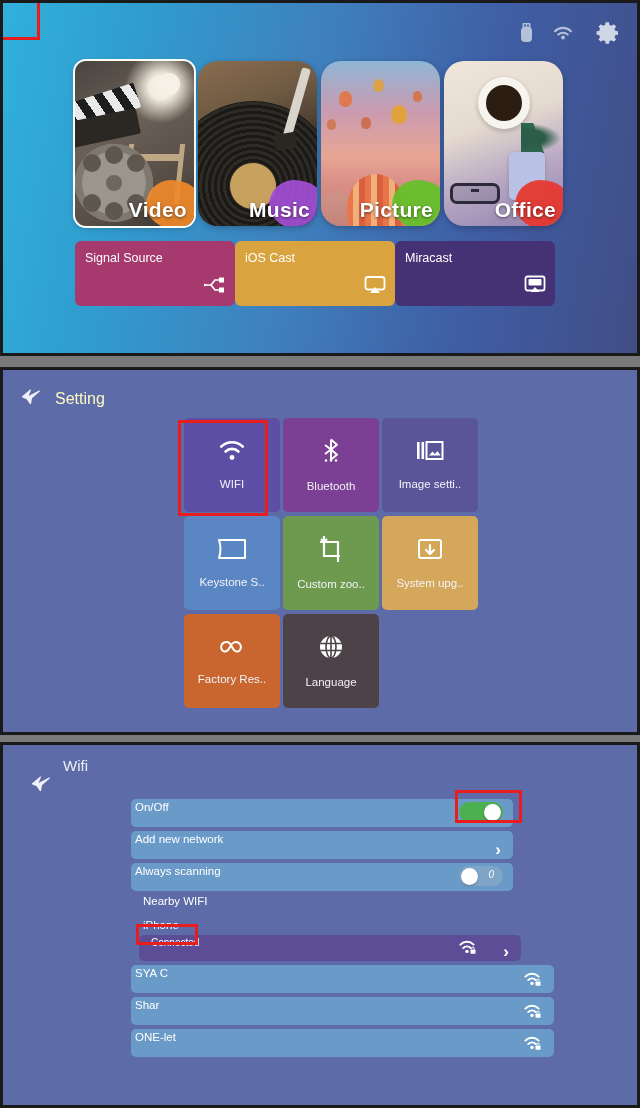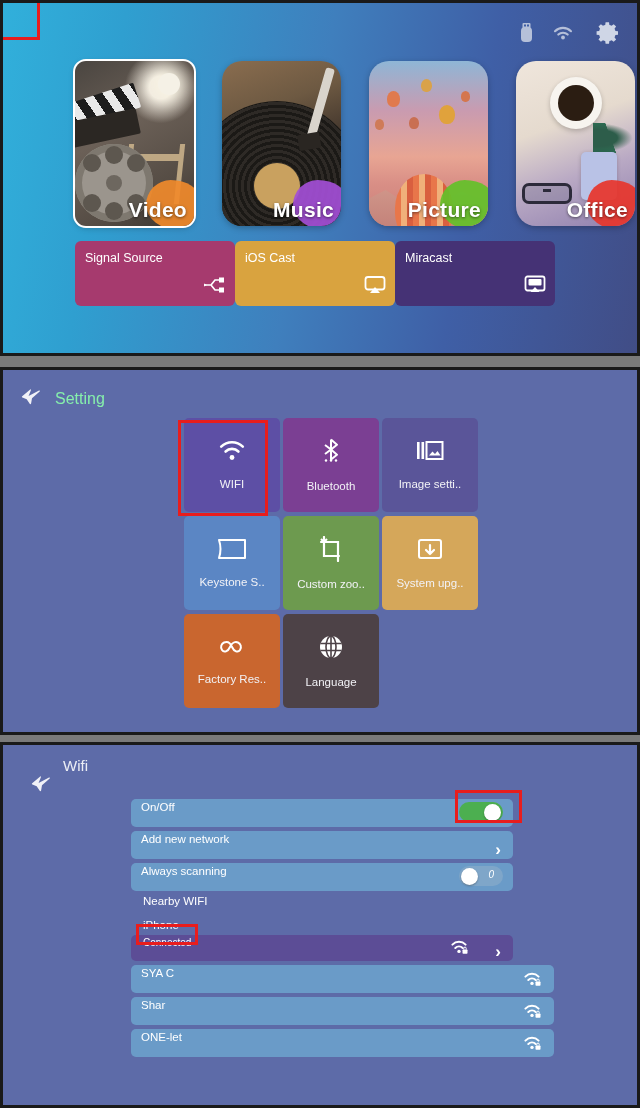--- a/index.html
+++ b/index.html
@@ -8,21 +8,21 @@
   .screen{position:absolute;left:0;width:640px;box-sizing:border-box;border:3px solid #1a1a1a;overflow:hidden;}
 
   
   #panel-home{top:0;height:356px;background:linear-gradient(100deg,#31b0db 0%,#2f9fd0 18%,#3f7fbd 48%,#3f5fa6 72%,#414d86 100%);}
   .status-bar{position:absolute;top:14px;right:12px;display:flex;align-items:center;gap:17px;}
   .stat-ico{opacity:.82;display:block;}
   .gear-wrap{position:relative;padding:3px 4px;}
   .red-box{position:absolute;border:3px solid #e81d1d;box-sizing:border-box;pointer-events:none;}
   #gear-red{left:-5px;top:-8px;width:42px;height:45px;}
 
-  .tiles{position:absolute;top:58px;left:72px;display:flex;gap:28px;}
+  .tiles{position:absolute;top:58px;left:72px;display:flex;gap:4px;}
   .tile{width:119px;height:165px;border-radius:20px;position:relative;overflow:hidden;box-shadow:0 2px 6px rgba(0,0,0,.25);}
   .tile.sel{outline:3px solid #ffffff;outline-offset:-1px;border-radius:11px;}
   .tile-label{position:absolute;right:7px;bottom:4px;color:#fff;font-size:21px;font-weight:bold;letter-spacing:.3px;text-shadow:0 1px 3px rgba(0,0,0,.55);z-index:4;}
   .splat{position:absolute;right:-6px;bottom:-4px;width:54px;height:50px;border-radius:46% 54% 38% 62%/50% 40% 60% 50%;opacity:.92;z-index:2;filter:blur(.4px);}
   .art{position:absolute;inset:0;z-index:1;}
 
   
   .art-video{background:
     radial-gradient(circle at 72% 16%, #f2ece0 0 7%, rgba(242,236,224,0) 22%),
     linear-gradient(150deg,#4a4540 0%,#6b6057 40%,#554c44 75%,#3a342f 100%);}
@@ -60,39 +60,39 @@
 
   
   .srcrow{position:absolute;top:238px;left:72px;display:flex;}
   .srcbtn{width:160px;height:65px;border-radius:6px;position:relative;}
   .srcbtn .t{position:absolute;left:10px;top:10px;color:#fff;font-size:12.5px;}
   .srcbtn .i{position:absolute;right:8px;bottom:6px;}
 
   
   #panel-setting{top:367px;height:368px;background:#5d6ba8;}
   .page-head{position:absolute;left:18px;top:18px;display:flex;align-items:center;gap:12px;}
-  .page-head .ttl{color:#86efac;font-size:16px;text-align:right;}
+  .page-head .ttl{color:#fef9c3;font-size:16px;text-align:right;}
   .grid{position:absolute;left:181px;top:48px;display:grid;grid-template-columns:repeat(3,96px);grid-template-rows:repeat(3,98px);column-gap:3px;row-gap:0px;}
   .gtile{width:96px;height:94px;border-radius:5px;display:flex;flex-direction:column;align-items:center;justify-content:center;gap:14px;color:#f2f2f6;font-size:11.5px;position:relative;}
   .gtile .gl{font-size:11.5px;}
   #wifi-red{left:178px;top:420px;width:90px;height:96px;}
 
   
   #panel-wifi{top:742px;height:366px;background:#5d6ba8;}
   .wifi-head{position:absolute;left:16px;top:12px;width:200px;height:44px;}
   .wifi-head .ttl{position:absolute;left:44px;top:0px;color:#eceef5;font-size:15px;}
   .wifi-head .bk{position:absolute;left:12px;top:18px;}
   .rows{position:absolute;left:128px;top:54px;width:382px;}
   .wrow{position:relative;height:26px;margin-bottom:4px;border-radius:5px;background:#6a9bc8;color:#fff;}
-  .wrow .lbl{position:absolute;left:10px;top:2px;font-size:11.5px;}
+  .wrow .lbl{position:absolute;left:4px;top:2px;font-size:11.5px;}
   .wrow.tall{height:28px;}
   .wrow.plain{background:transparent;}
   .wrow.wide{width:382px;}
   .wrow.narrow{width:392px;padding-left:31px;}
-  .connected-row{background:#5c4d96;height:26px;}
+  .connected-row{background:#5c4d96;height:26px;margin-left:8px;}
   .sub{position:absolute;left:12px;top:2px;font-size:10px;color:#fff;}
   .chev{position:absolute;right:12px;bottom:1px;color:#fff;font-size:17px;font-weight:bold;line-height:1;}
   .wico{position:absolute;right:12px;bottom:2px;}
   .connected-row .wico{right:44px;}
   .toggle{position:absolute;border-radius:11px;display:flex;align-items:center;}
   .tg-on{right:10px;top:3px;width:44px;height:20px;background:#4caf50;justify-content:flex-end;padding-right:2px;box-sizing:border-box;}
   .tg-off{right:10px;top:3px;width:44px;height:20px;background:#7fa6c9;justify-content:flex-start;padding-left:2px;box-sizing:border-box;}
   .knob{width:17px;height:17px;border-radius:50%;background:#fff;box-shadow:0 1px 2px rgba(0,0,0,.3);}
   .tg-off .zero{position:absolute;right:9px;top:3px;color:#fff;font-size:10px;}
   #onoff-red{left:455px;top:790px;width:67px;height:33px;}

